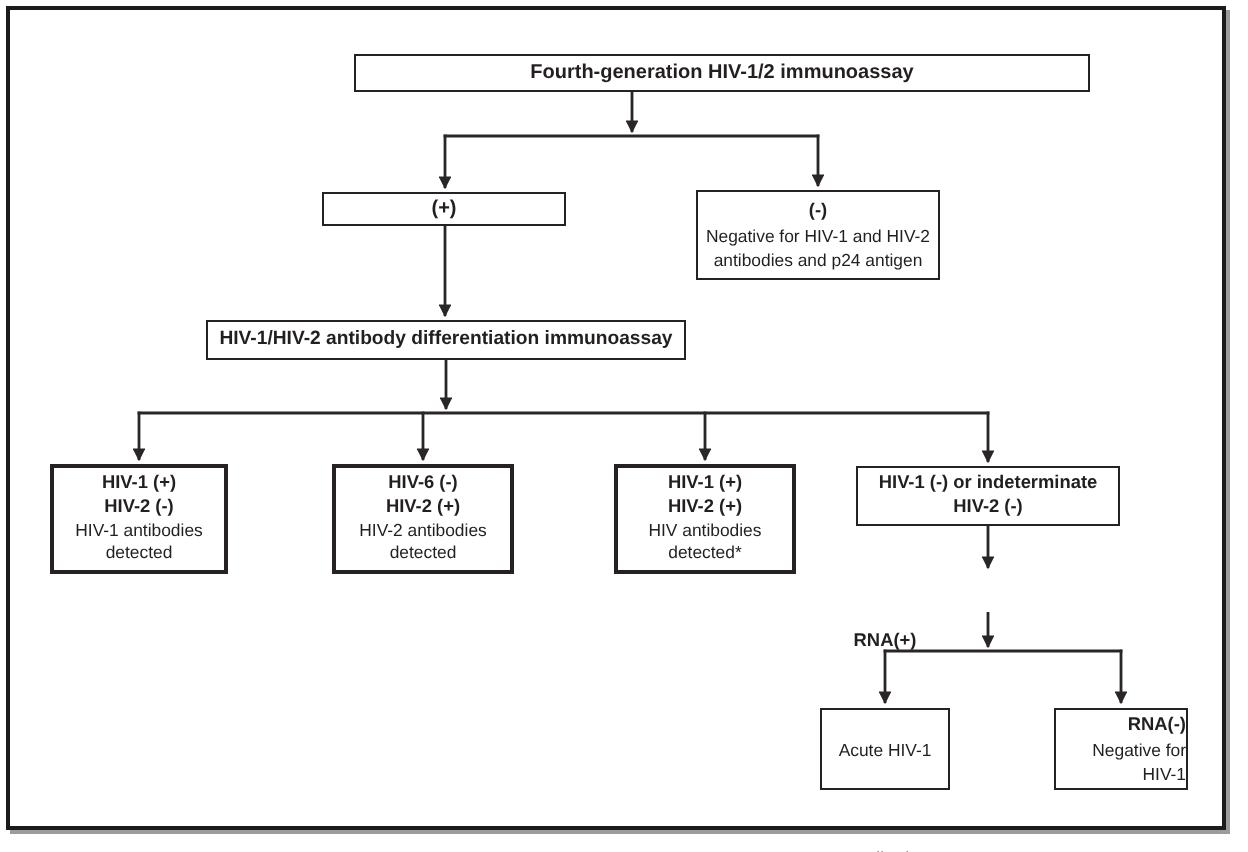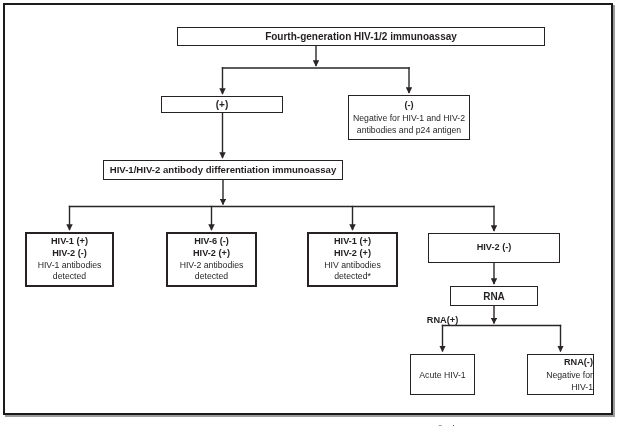--- a/index.html
+++ b/index.html
@@ -114,26 +114,24 @@
   </div>
 
   <div class="node n-r3 heavy">
     <div class="bold fs92">HIV-1 (+)</div>
     <div class="bold fs92">HIV-2 (+)</div>
     <div class="fs87">HIV antibodies</div>
     <div class="fs87">detected*</div>
   </div>
 
   <div class="node n-r4">
+    <div class="bold fs92">HIV-1 (-) or indeterminate</div>
     <div class="bold fs92">HIV-2 (-)</div>
   </div>
 
-  <div class="node n-rna">
-    <div class="bold fs10">RNA</div>
-  </div>
 
   <div class="node n-rnap">
     <div class="bold fs92">RNA(+)</div>
     <div class="fs87">Acute HIV-1</div>
     <div class="fs87">antibody</div>
   </div>
 
   <div class="node n-rnan">
     <div class="bold fs92">RNA(-)</div>
     <div class="fs87">Negative for</div>

